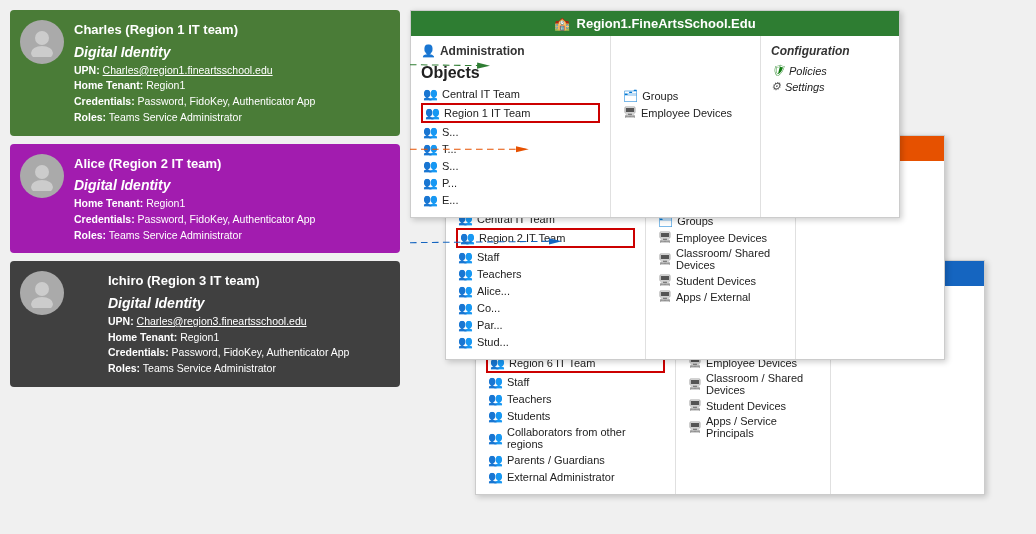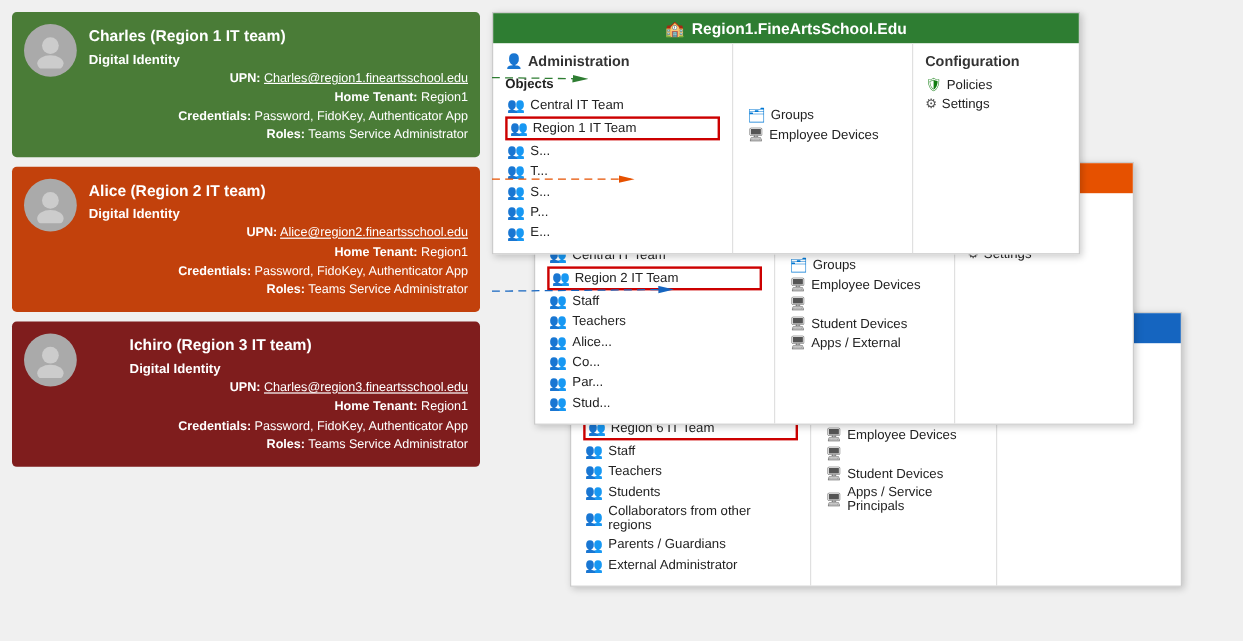--- a/index.html
+++ b/index.html
@@ -34,40 +34,40 @@
     .person-card {
       display: flex;
       align-items: flex-start;
       padding: 10px;
       border-radius: 4px;
       color: #fff;
       gap: 10px;
     }
 
     .person-card.green { background: #4a7c37; }
-    .person-card.orange { background: #c2410c; }
-    .person-card.blue { background: #7f1d1d; gap: 44px; }
+    .person-card.orange { background: #a21caf; }
+    .person-card.blue { background: #404040; gap: 44px; }
 
     .avatar {
       width: 44px;
       height: 44px;
       background: #aaa;
       border-radius: 50%;
       flex-shrink: 0;
       display: flex;
       align-items: center;
       justify-content: center;
     }
 
     .avatar svg { width: 30px; height: 30px; }
 
     .person-info { flex: 1; line-height: 1.5; }
     .person-name { font-weight: bold; font-size: 13px; margin-bottom: 2px; }
-    .person-label { font-size: 11px; font-weight: bold; }
-    .person-detail { font-size: 10.5px; text-align: right; }
+    .person-label { font-size: 14px; font-style: italic; font-weight: bold; }
+    .person-detail { font-size: 10.5px; }
     .person-detail b { font-weight: bold; }
     .underline { text-decoration: underline; }
 
     
     .right-panels {
       position: relative;
       flex: 1;
     }
 
     .tenant-panel {
@@ -130,21 +130,21 @@
       align-items: center;
       gap: 4px;
       font-weight: bold;
       font-size: 12px;
       margin-bottom: 6px;
       color: #333;
     }
 
     .objects-section { min-width: 200px; }
     .groups-section { min-width: 150px; }
-    .config-section { min-width: 130px; }
+    .config-section { min-width: 130px; font-style: italic; }
 
     .object-item {
       display: flex;
       align-items: center;
       gap: 4px;
       padding: 1px 2px;
       font-size: 11px;
       color: #222;
       margin-bottom: 1px;
     }
@@ -175,21 +175,21 @@
       top: 0;
       left: 0;
       width: 100%;
       height: 100%;
       pointer-events: none;
       z-index: 10;
     }
 
     .objects-label {
       font-weight: bold;
-      font-size: 11px;
+      font-size: 16px;
       margin-bottom: 4px;
       color: #222;
     }
 
   </style>
 </head>
 <body>
 
 <div class="main-container">
 
@@ -215,21 +215,20 @@
     <div class="person-card orange">
       <div class="avatar">
         <svg viewBox="0 0 30 30" fill="none">
           <circle cx="15" cy="11" r="7" fill="#ccc"></circle>
           <ellipse cx="15" cy="26" rx="11" ry="7" fill="#ccc"></ellipse>
         </svg>
       </div>
       <div class="person-info">
         <div class="person-name">Alice (Region 2 IT team)</div>
         <div class="person-label">Digital Identity</div>
-        <div class="person-detail"><b>UPN:</b> <span class="underline">Alice@region2.fineartsschool.edu</span></div>
         <div class="person-detail"><b>Home Tenant:</b> <span>Region1</span></div>
         <div class="person-detail"><b>Credentials:</b> <span>Password, FidoKey, Authenticator App</span></div>
         <div class="person-detail"><b>Roles:</b> <span>Teams Service Administrator</span></div>
       </div>
     </div>
 
     <div class="person-card blue">
       <div class="avatar">
         <svg viewBox="0 0 30 30" fill="none">
           <circle cx="15" cy="11" r="7" fill="#ccc"></circle>
@@ -370,20 +369,21 @@
           <div class="object-item">
             <span class="icon-group">🗂</span>
             <span>Groups</span>
           </div>
           <div class="object-item">
             <span class="icon-device">🖥</span>
             <span>Employee Devices</span>
           </div>
           <div class="object-item">
             <span class="icon-device">🖥</span>
+            <span>Classroom/ Shared Devices</span>
           </div>
           <div class="object-item">
             <span class="icon-device">🖥</span>
             <span>Student Devices</span>
           </div>
           <div class="object-item">
             <span class="icon-device">🖥</span>
             <span>Apps / External</span>
           </div>
         </div>
@@ -454,20 +454,21 @@
           <div class="object-item">
             <span class="icon-group">🗂</span>
             <span>Groups</span>
           </div>
           <div class="object-item">
             <span class="icon-device">🖥</span>
             <span>Employee Devices</span>
           </div>
           <div class="object-item">
             <span class="icon-device">🖥</span>
+            <span>Classroom / Shared Devices</span>
           </div>
           <div class="object-item">
             <span class="icon-device">🖥</span>
             <span>Student Devices</span>
           </div>
           <div class="object-item">
             <span class="icon-device">🖥</span>
             <span>Apps / Service Principals</span>
           </div>
         </div>

